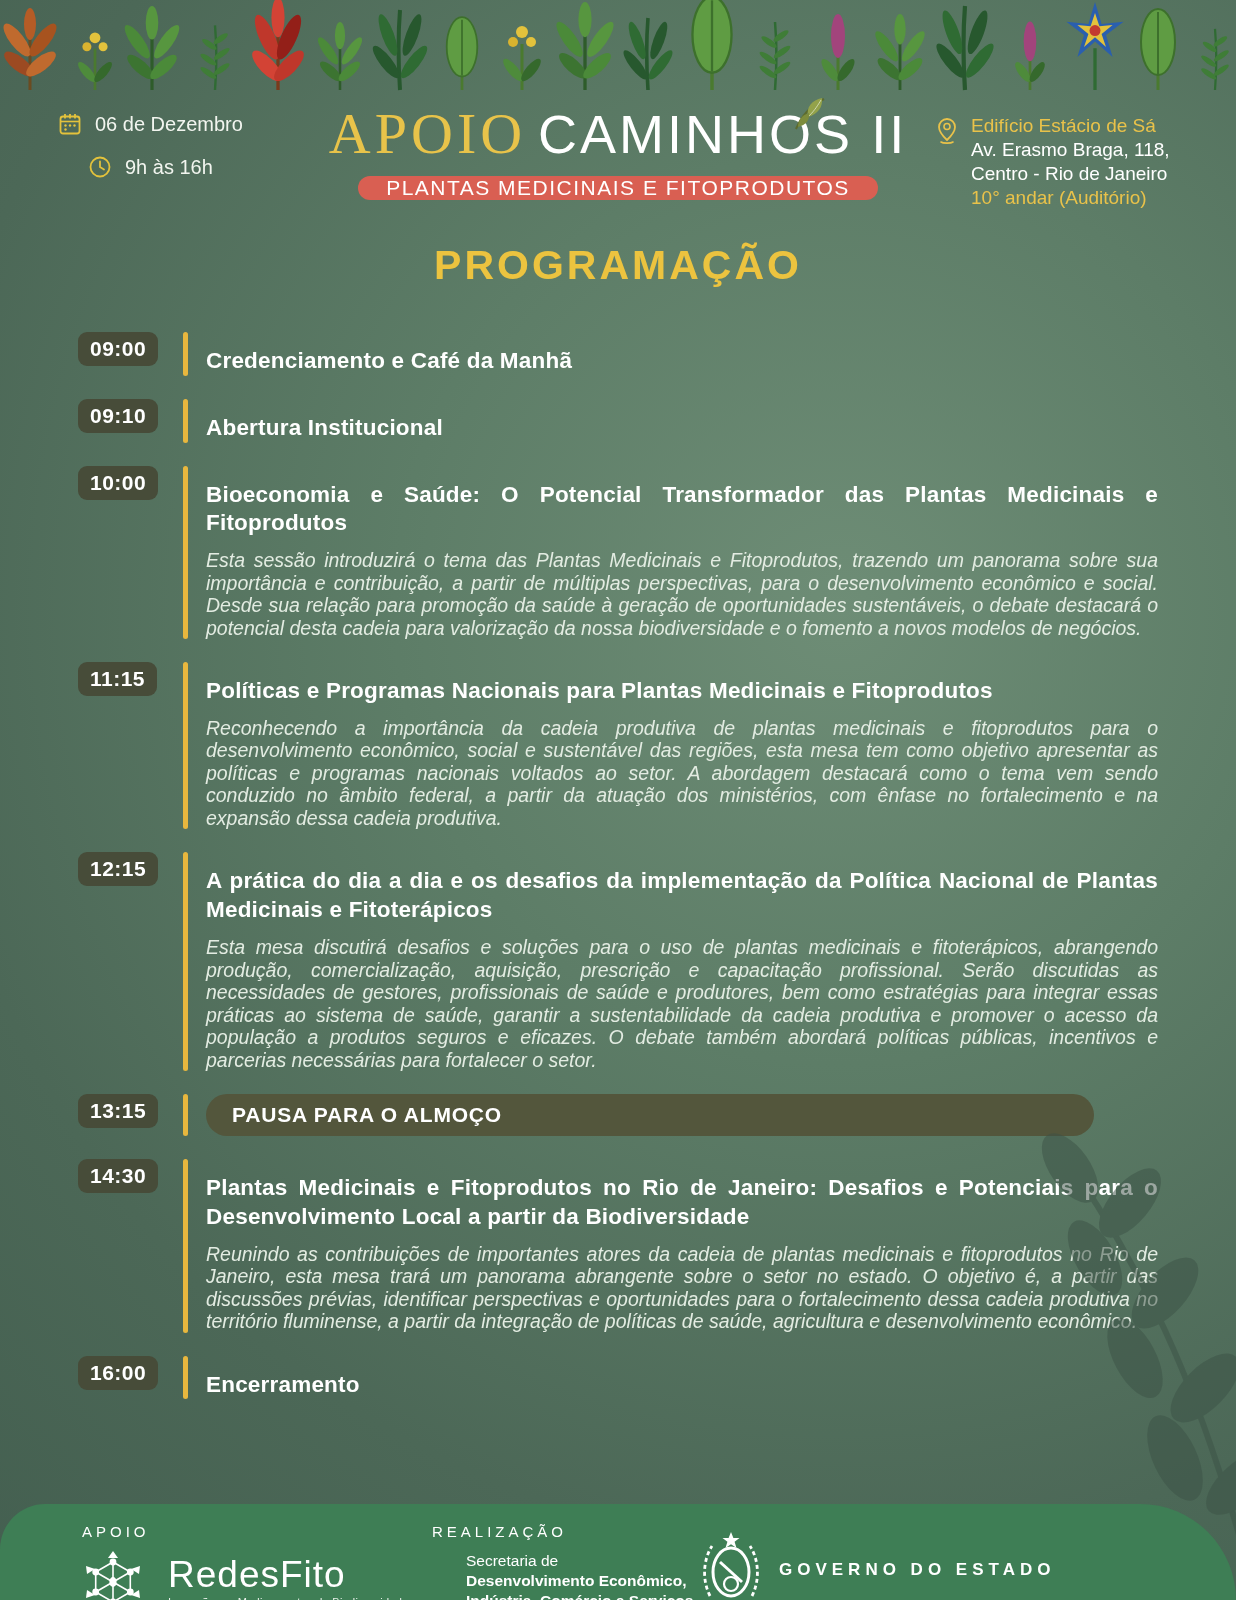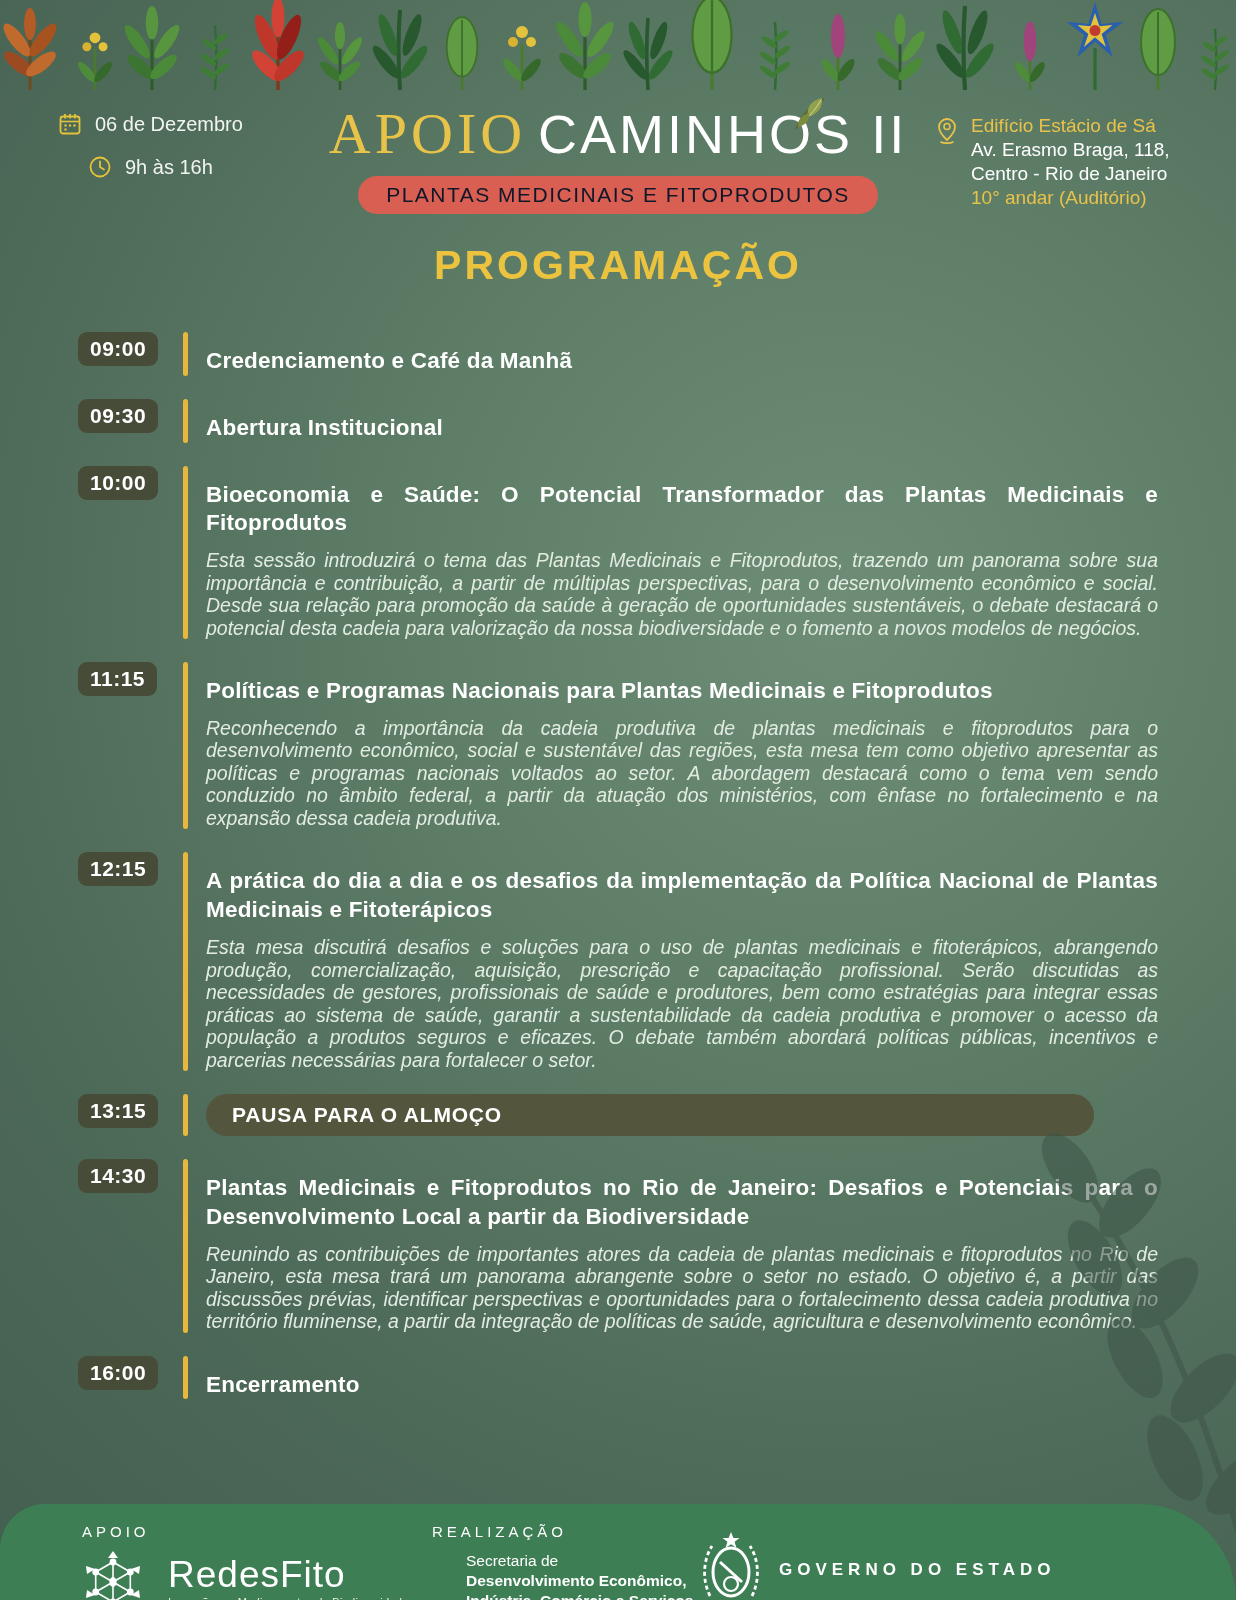--- a/index.html
+++ b/index.html
@@ -15,22 +15,22 @@
   .hdr{ position:absolute; top:98px; left:0; width:100%; height:150px; }
   .hdr-left{ position:absolute; left:58px; top:14px; color:#f2f5ef; font-size:20px; }
   .meta-row{ display:flex; align-items:center; gap:13px; margin-bottom:19px;justify-content:center; }
   .meta-row svg{ flex:none; }
   .hdr-center{ position:absolute; left:0; right:0; top:2px; text-align:center; }
   .logo-line{ white-space:nowrap; }
   .logo-fito{ font-family:"Liberation Serif", serif; font-size:58px; color:#e8c34a; letter-spacing:4px; }
   .logo-caminhos{ font-size:54px; color:#ffffff; font-weight:300; letter-spacing:3px; margin-left:12px; }
   .logo-o{ position:relative; display:inline-block; }
   .logo-o .leaf{ position:absolute; right:-16px; top:-10px; }
-  .logo-pill{ display:inline-block; margin-top:9px; background:#d95f52; color:#0f172a; font-size:21px;
-    letter-spacing:1.5px; padding:7px 28px; border-radius:24px; }
+  .logo-pill{ display:inline-block; margin-top:9px; background:#d95f52; color:#ffffff; font-size:21px;
+    letter-spacing:1.5px; padding:0 28px; border-radius:24px; }
   .hdr-right{ position:absolute; left:934px; top:16px; display:flex; gap:11px; font-size:19px; line-height:24px; }
   .hdr-right svg{ flex:none; margin-top:2px; }
   .loc-y{ color:#e9c24a; } .loc-w{ color:#ffffff; }
   
   .prog{ position:absolute; top:242px; width:100%; text-align:center; font-size:41px; font-weight:800;
     color:#ecc33f; letter-spacing:3px; }
   
   .sched{ position:absolute; top:332px; left:78px; width:1080px; }
   .item{ display:flex; margin-bottom:23px; }
   .time{ width:90px; flex:none; }
@@ -214,21 +214,21 @@
 
     <section class="item">
       <div class="time"><span class="badge">09:00</span></div>
       <div class="bar"></div>
       <div class="body">
           <h2 class="ititle">Credenciamento e Café da Manhã</h2>
         </div>
     </section>
 
     <section class="item">
-      <div class="time"><span class="badge">09:30</span></div>
+      <div class="time"><span class="badge">09:10</span></div>
       <div class="bar"></div>
       <div class="body">
           <h2 class="ititle">Abertura Institucional</h2>
         </div>
     </section>
 
     <section class="item">
       <div class="time"><span class="badge">10:00</span></div>
       <div class="bar"></div>
       <div class="body">

